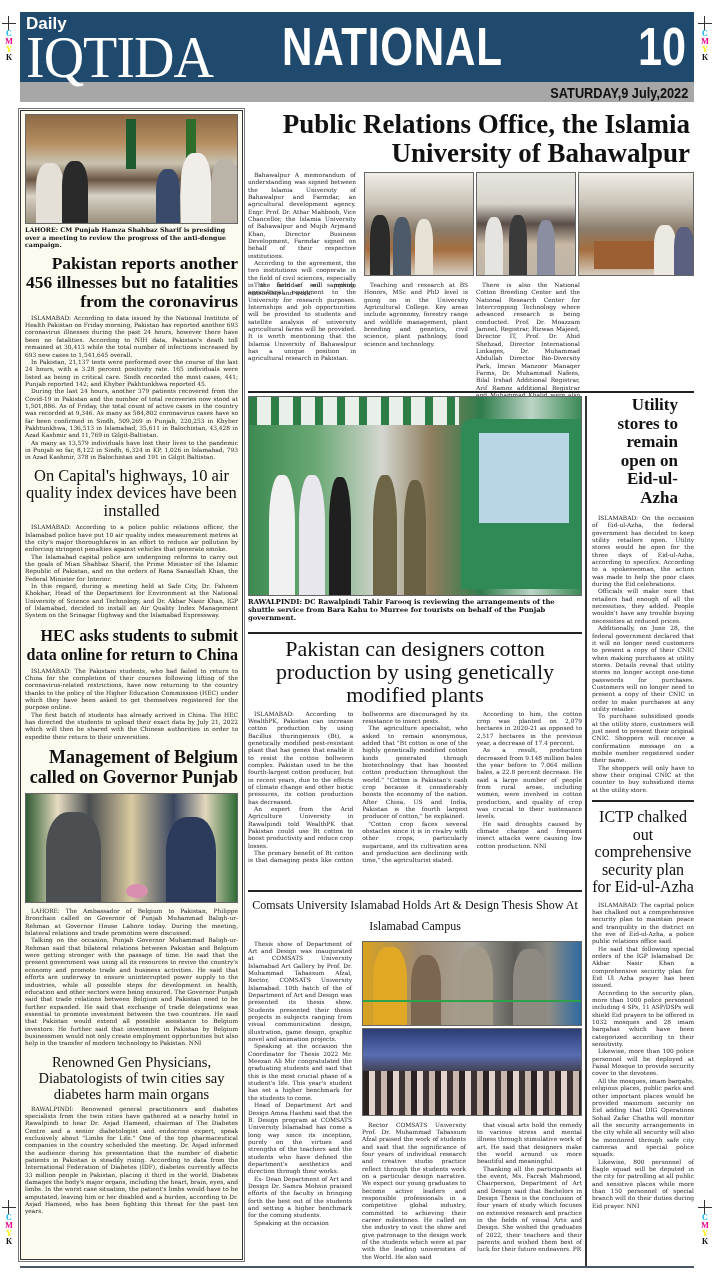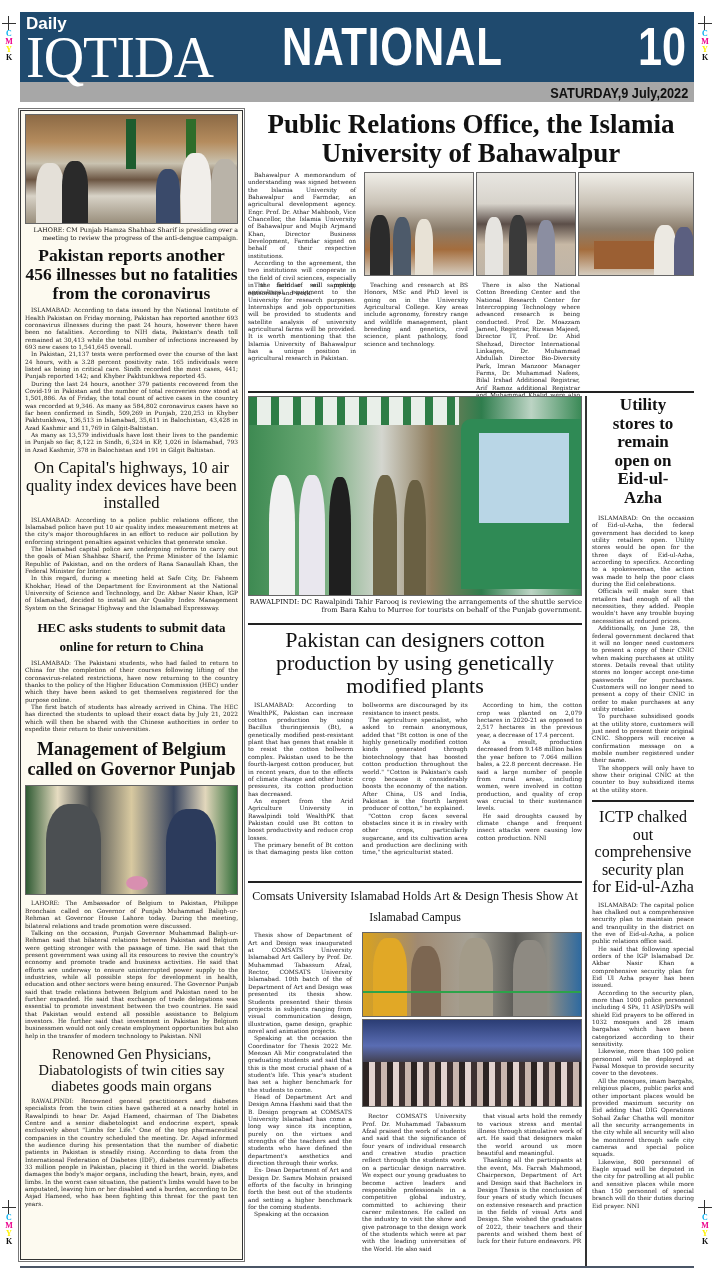--- a/index.html
+++ b/index.html
@@ -20,23 +20,23 @@
   .iqtida { position: absolute; left: 6px; top: 16px; color: #fff; font-family: "Liberation Serif", serif; font-size: 56px; line-height: 56px; letter-spacing: -1px; transform: scaleY(1.05); transform-origin: top left; }
   .section { position: absolute; left: 262px; top: 4px; color: #fff; font-family: "Liberation Sans", sans-serif; font-weight: bold; font-size: 54px; line-height: 60px; transform: scaleX(0.78); transform-origin: left top; letter-spacing: 1px; }
   .pageno { position: absolute; right: 8px; top: 4px; color: #fff; font-family: "Liberation Sans", sans-serif; font-weight: bold; font-size: 54px; line-height: 60px; transform: scaleX(0.8); transform-origin: right top; }
   .date { position: absolute; right: 6px; top: 71px; color: #111; font-family: "Liberation Sans", sans-serif; font-weight: bold; font-size: 15px; line-height: 19px; transform: scaleX(0.85); transform-origin: right top; }
 
   
   .leftcol { position: absolute; left: 20px; top: 110px; width: 223px; height: 1150px; border: 1px solid #333; outline: 1px solid #777; outline-offset: 1px; background: #fdfaf0; padding: 3px 4px; }
   .rightcol { position: absolute; left: 248px; top: 110px; width: 446px; height: 1150px; }
 
   .photo { position: relative; overflow: hidden; border: 1px solid #666; }
-  .caption { font-family: "DejaVu Serif", serif; font-weight: normal; font-size: 6.3px; line-height: 7.6px; color: #111; padding: 2px 0 3px 0; text-align: right; }
-
-  .hl-bold { font-family: "Liberation Serif", serif; font-weight: bold; text-align: center; color: #111; }
+  .caption { font-family: "DejaVu Serif", serif; font-weight: bold; font-size: 6.3px; line-height: 7.6px; color: #111; padding: 2px 0 3px 0; }
+
+  .hl-bold { font-family: "Liberation Serif", serif; font-weight: bold; text-align: right; color: #111; }
   .hl-light { font-family: "Liberation Serif", serif; font-weight: normal; text-align: center; color: #111; }
 
   .body { font-family: "DejaVu Serif", serif; font-size: 5.9px; line-height: 7.35px; color: #222; text-align: justify; }
   .body p { text-indent: 6px; }
   .cols3 { column-count: 3; column-gap: 8px; }
 
   .rule { height: 2px; background: #222; margin: 3px 0; }
   .vrule { position: absolute; width: 2px; background: #333; }
 
   
@@ -111,38 +111,38 @@
     <p>As many as 13,579 individuals have lost their lives to the pandemic in Punjab so far, 8,122 in Sindh, 6,324 in KP, 1,026 in Islamabad, 793 in Azad Kashmir, 378 in Balochistan and 191 in Gilgit Baltistan.</p>
   </div>
 
   <h2 class="hl-light" style="font-size:16.5px; line-height:17.5px; margin:5px 0 5px;">On Capital's highways, 10 air quality index devices have been installed</h2>
   <div class="body">
     <p>ISLAMABAD: According to a police public relations officer, the Islamabad police have put 10 air quality index measurement metres at the city's major thoroughfares in an effort to reduce air pollution by enforcing stringent penalties against vehicles that generate smoke.</p>
     <p>The Islamabad capital police are undergoing reforms to carry out the goals of Mian Shahbaz Sharif, the Prime Minister of the Islamic Republic of Pakistan, and on the orders of Rana Sanaullah Khan, the Federal Minister for Interior.</p>
     <p>In this regard, during a meeting held at Safe City, Dr. Faheem Khokhar, Head of the Department for Environment at the National University of Science and Technology, and Dr. Akbar Nasir Khan, IGP of Islamabad, decided to install an Air Quality Index Management System on the Srinagar Highway and the Islamabad Expressway.</p>
   </div>
 
-  <h2 class="hl-bold" style="font-size:13px; line-height:19px; margin:6px 0 4px;">HEC asks students to submit data online for return to China</h2>
+  <h2 class="hl-bold" style="font-size:16px; line-height:19px; margin:6px 0 4px;">HEC asks students to submit data online for return to China</h2>
   <div class="body">
     <p>ISLAMABAD: The Pakistani students, who had failed to return to China for the completion of their courses following lifting of the coronavirus-related restrictions, have now returning to the country thanks to the policy of the Higher Education Commission (HEC) under which they have been asked to get themselves registered for the purpose online.</p>
     <p>The first batch of students has already arrived in China. The HEC has directed the students to upload their exact data by July 21, 2022 which will then be shared with the Chinese authorities in order to expedite their return to their universities.</p>
   </div>
 
   <h2 class="hl-bold" style="font-size:18px; line-height:20px; margin:6px 0 6px;">Management of Belgium called on Governor Punjab</h2>
   <div class="photo ph-gov" style="height:110px;">
     <div class="person" style="left:20px; width:55px; height:90px; background:#4b4f52;"></div>
     <div class="person" style="left:140px; width:50px; height:85px; background:#2c3b5c;"></div>
     <div style="position:absolute; left:100px; bottom:4px; width:22px; height:14px; border-radius:50%; background:#d88fb0;"></div>
   </div>
   <div class="body" style="margin-top:5px;">
     <p>LAHORE: The Ambassador of Belgium to Pakistan, Philippe Bronchain called on Governor of Punjab Muhammad Baligh-ur-Rehman at Governor House Lahore today. During the meeting, bilateral relations and trade promotion were discussed.</p>
     <p>Talking on the occasion, Punjab Governor Muhammad Baligh-ur-Rehman said that bilateral relations between Pakistan and Belgium were getting stronger with the passage of time. He said that the present government was using all its resources to revive the country's economy and promote trade and business activities. He said that efforts are underway to ensure uninterrupted power supply to the industries, while all possible steps for development in health, education and other sectors were being ensured. The Governor Punjab said that trade relations between Belgium and Pakistan need to be further expanded. He said that exchange of trade delegations was essential to promote investment between the two countries. He said that Pakistan would extend all possible assistance to Belgium investors. He further said that investment in Pakistan by Belgium businessmen would not only create employment opportunities but also help in the transfer of modern technology to Pakistan. NNI</p>
   </div>
 
-  <h2 class="hl-light" style="font-size:14.5px; line-height:16px; margin:6px 0 4px;">Renowned Gen Physicians, Diabatologists of twin cities say diabetes goods main organs</h2>
+  <h2 class="hl-light" style="font-size:14.5px; line-height:16px; margin:6px 0 4px;">Renowned Gen Physicians, Diabatologists of twin cities say diabetes harm main organs</h2>
   <div class="body">
     <p>RAWALPINDI: Renowned general practitioners and diabetes specialists from the twin cities have gathered at a nearby hotel in Rawalpindi to hear Dr. Asjad Hameed, chairman of The Diabetes Centre and a senior diabetologist and endocrine expert, speak exclusively about "Limbs for Life." One of the top pharmaceutical companies in the country scheduled the meeting. Dr. Asjad informed the audience during his presentation that the number of diabetic patients in Pakistan is steadily rising. According to data from the International Federation of Diabetes (IDF), diabetes currently affects 33 million people in Pakistan, placing it third in the world. Diabetes damages the body's major organs, including the heart, brain, eyes, and limbs. In the worst case situation, the patient's limbs would have to be amputated, leaving him or her disabled and a burden, according to Dr. Asjad Hameed, who has been fighting this threat for the past ten years.</p>
   </div>
 </section>
 
 <section class="rightcol">
   <h1 class="hl-bold" style="font-size:27px; line-height:29px; margin:0 0 4px; padding:0 4px;">Public Relations Office, the Islamia University of Bahawalpur</h1>
 
   <div style="position:relative; height:216px;">
     <div class="body" style="position:absolute; left:0; top:0; width:108px;">

